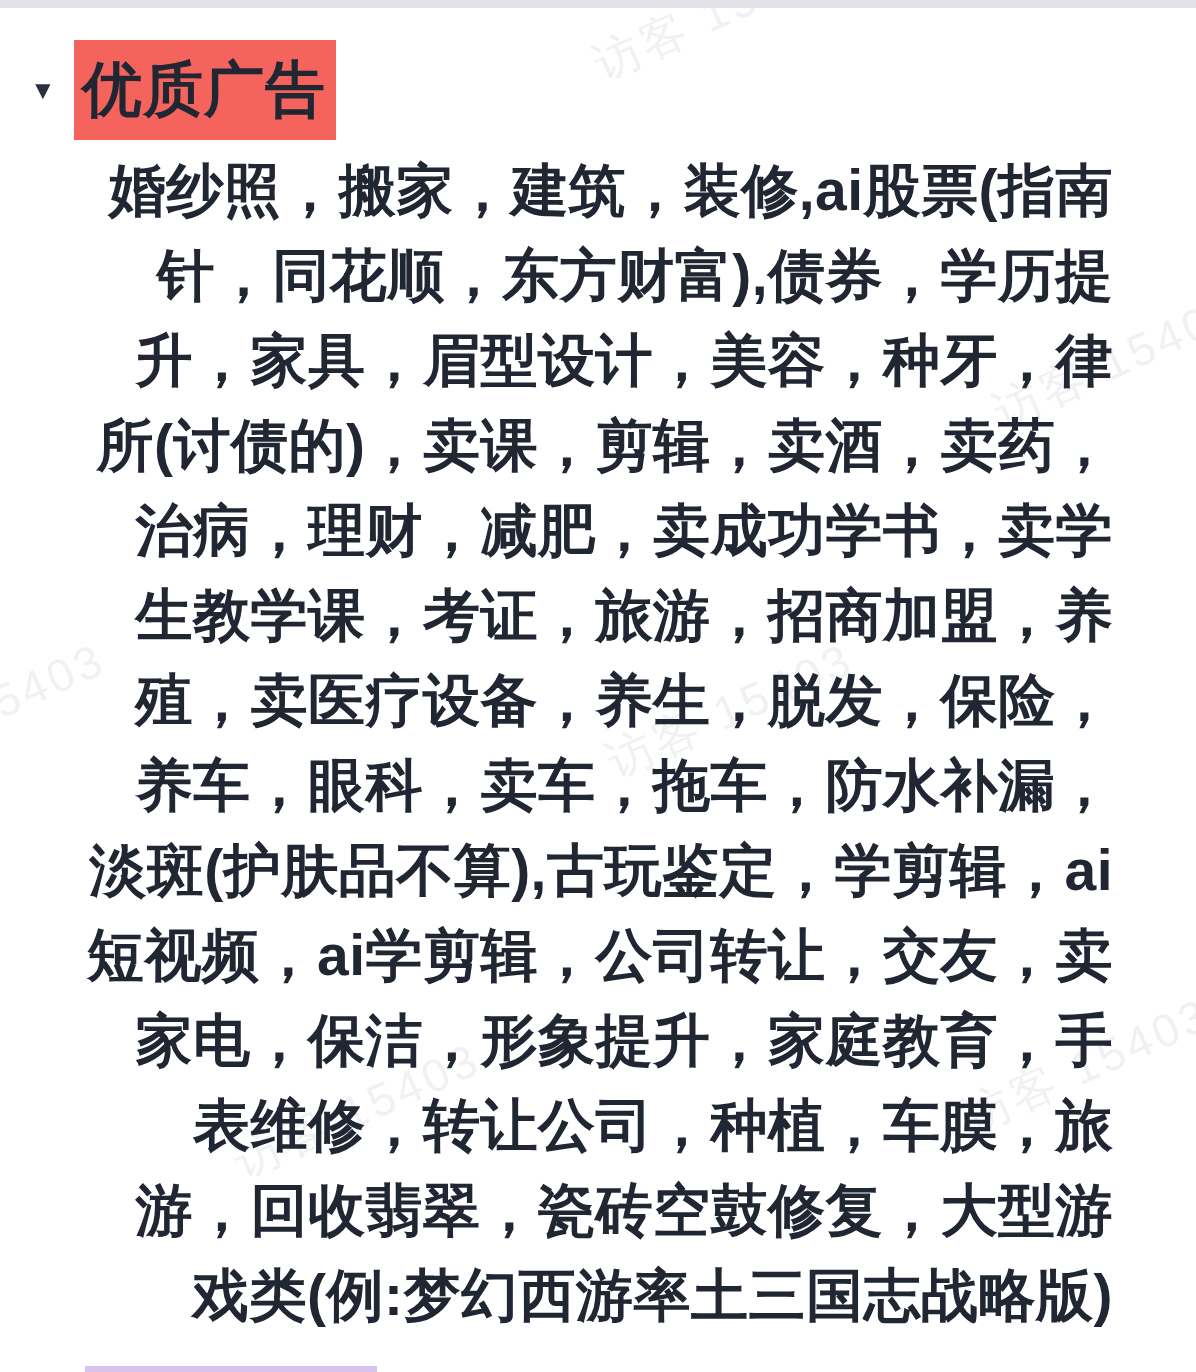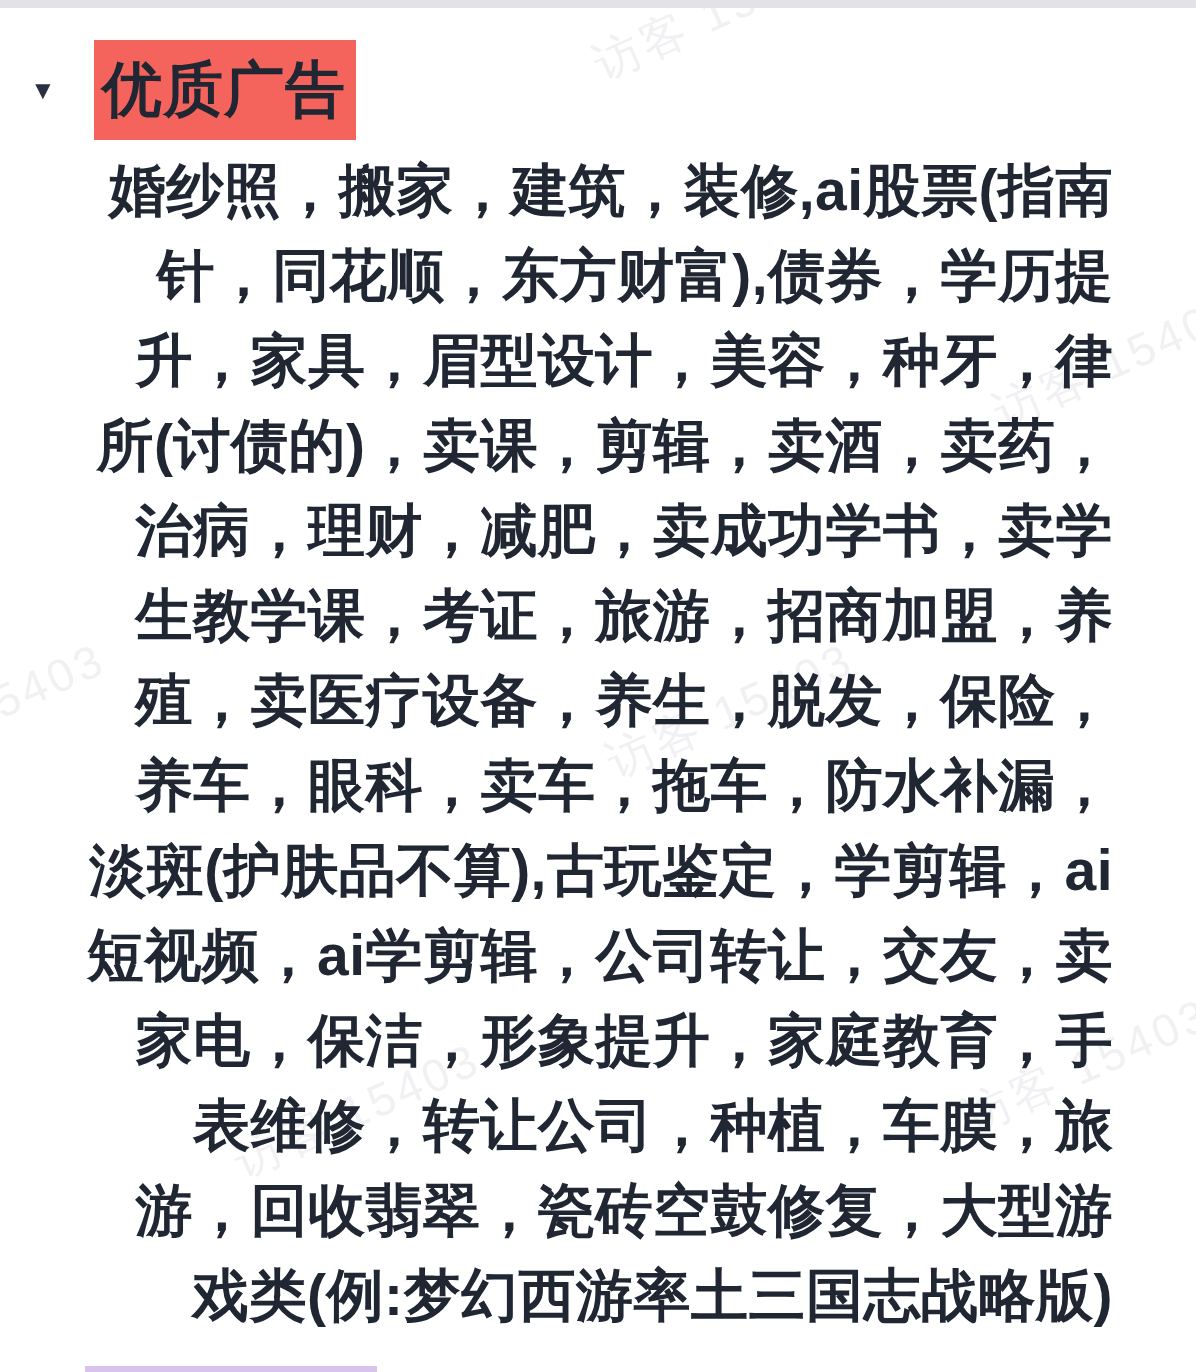--- a/index.html
+++ b/index.html
@@ -60,21 +60,20 @@
     cursor: pointer;
     user-select: none;
   }
   .heading-highlight {
     display: inline-block;
     font-size: 60px;
     font-weight: 700;
     line-height: 74px;
     padding: 13px 10px 13px 8px;
     letter-spacing: 1px;
-    margin-left: 20px;
   }
   .body-text {
     position: absolute;
     left: 85px;
     top: 148px;
     width: 1028px;
     font-size: 57px;
     font-weight: 700;
     line-height: 85px;
     letter-spacing: 0.5px;

